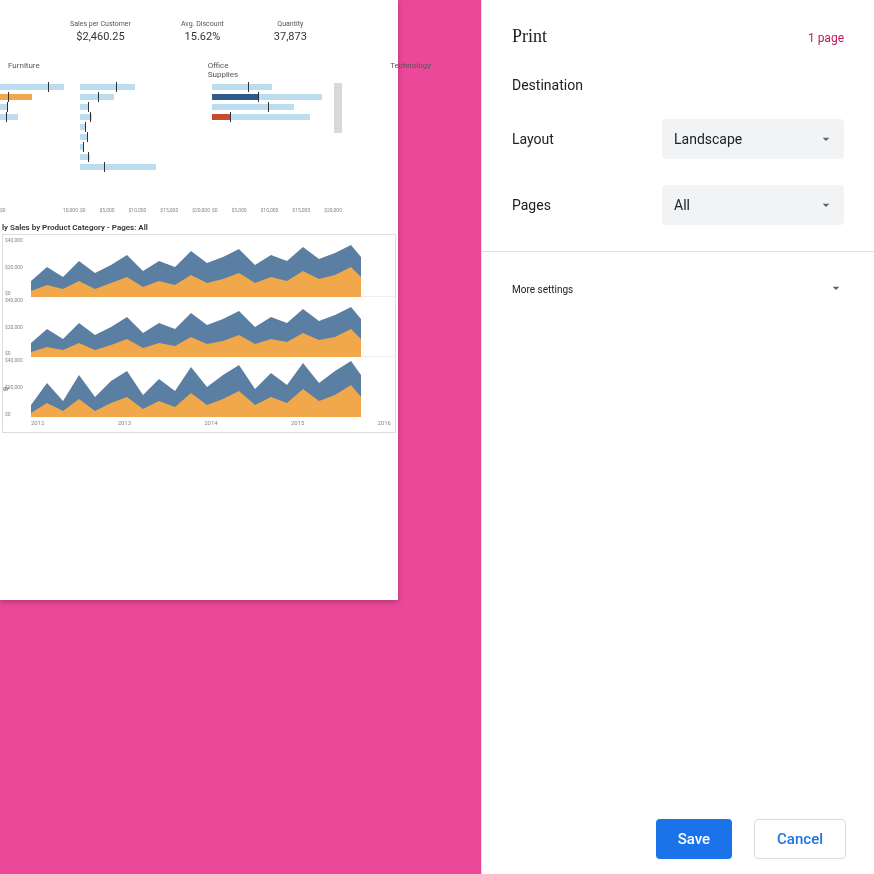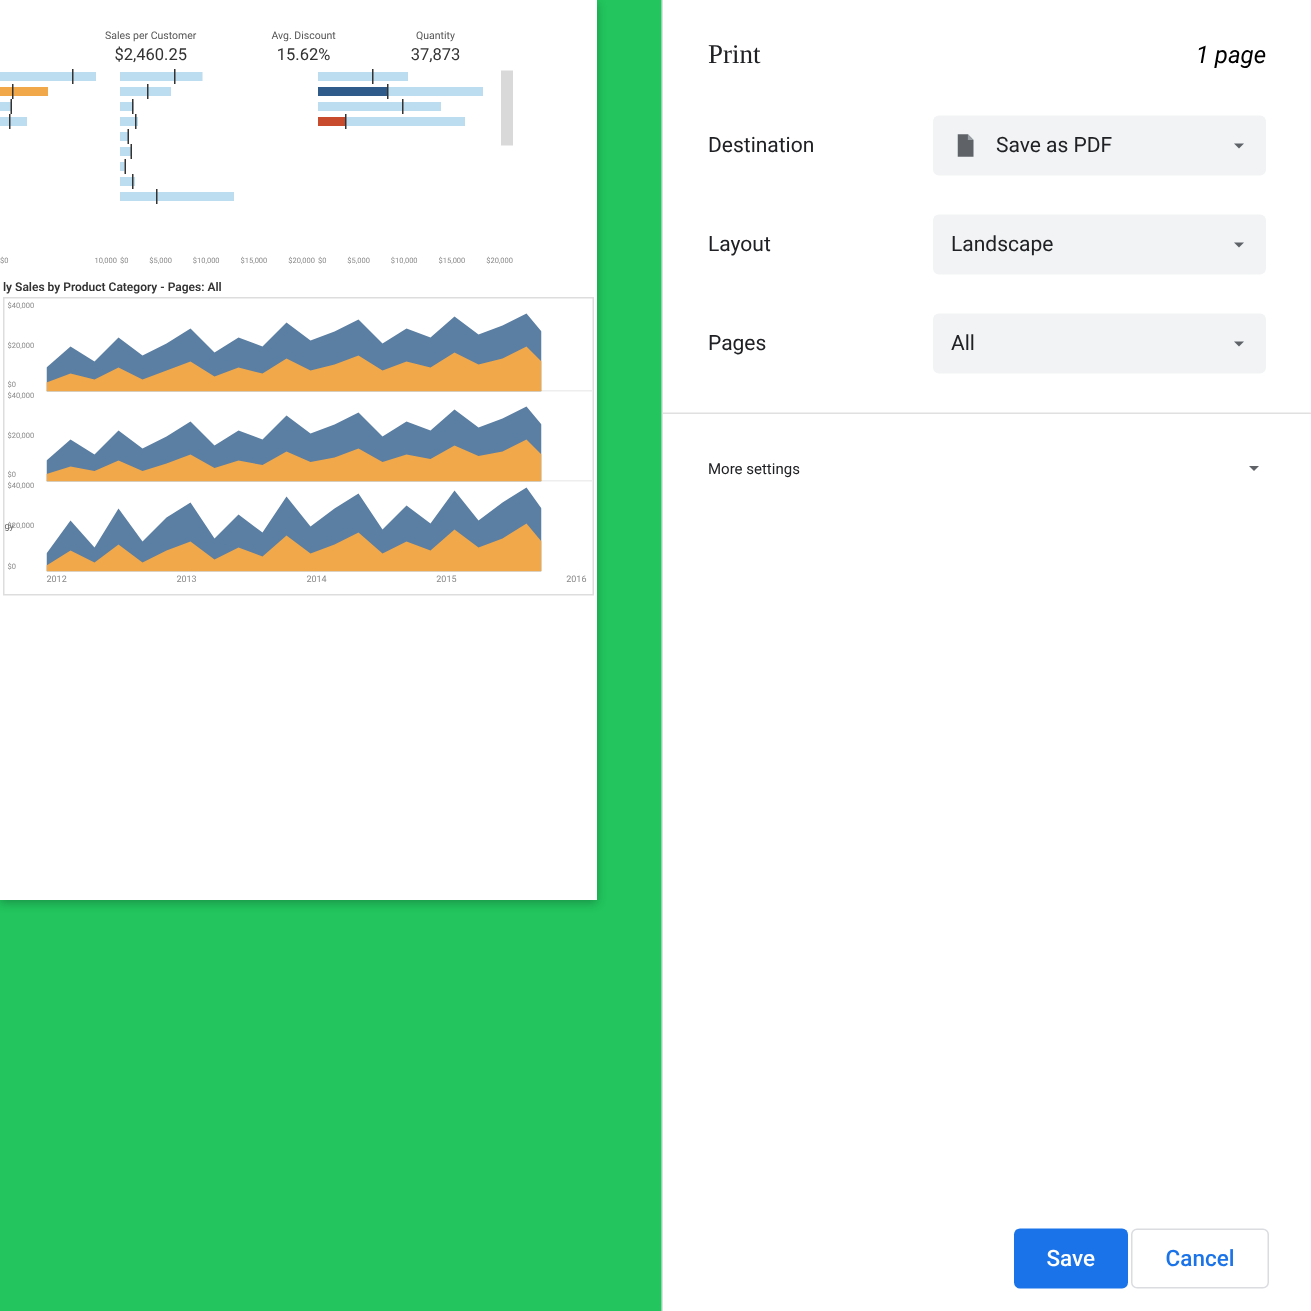--- a/index.html
+++ b/index.html
@@ -1,18 +1,18 @@
 <!DOCTYPE html>
 <html><head>
 <meta charset="utf-8">
 <style>
   * { box-sizing: border-box; margin: 0; padding: 0; font-family: "Segoe UI", Roboto, Arial, sans-serif; }
   body { width: 874px; height: 874px; display: flex; background: #fff; overflow: hidden; }
   
-  .preview-wrap { width: 441px; height: 874px; background: #22c55e; position: relative; }
+  .preview-wrap { width: 481px; height: 874px; background: #ec4899; position: relative; }
   .page { position: absolute; left: 0; top: 0; width: 398px; height: 600px; background: #fff; box-shadow: 0 2px 6px rgba(0,0,0,.25); }
   .page-inner { padding: 20px 0 0 0; }
   .metrics { display: flex; justify-content: flex-start; gap: 50px; padding-left: 70px; }
   .metric { text-align: center; }
   .metric .mlabel { font-size: 7px; color: #555; }
   .metric .mvalue { font-size: 11px; color: #333; margin-top: 2px; }
   .cat-head { display: flex; justify-content: flex-start; gap: 90px; padding-left: 8px; margin-top: 18px; font-size: 8px; color: #555; }
   .cat-head span:nth-child(1){ margin-left: 0; }
   .cat-head span:nth-child(2){ margin-left: 78px; }
   .cat-head span:nth-child(3){ margin-left: 62px; }
@@ -29,31 +29,31 @@
   .ts-row { height: 60px; position: relative; border-bottom: 1px solid #eee; }
   .ts-row svg { position:absolute; left:0; top:0; }
   .ts-y { position:absolute; left:-26px; top:0; height:100%; display:flex; flex-direction:column; justify-content:space-between; font-size:5px; color:#888;}
   .ts-xaxis { display:flex; justify-content:space-between; font-size:6px; color:#888; padding:2px 4px 4px 0;}
   .rowlabel { position:absolute; left:-28px; top:50%; transform: translateY(-50%); font-size:6px; color:#666;}
   
   .panel { flex: 1; display: flex; flex-direction: column; border-left: 1px solid #e0e0e0; }
   .panel-body { flex:1; padding: 26px 30px 0 30px; overflow:auto; }
   .panel-head { display:flex; justify-content:space-between; align-items:baseline; margin-bottom: 30px; }
   .panel-head h1 { font-size: 18px; color:#202124; font-weight:400;font-family:Liberation Serif, serif; }
-  .panel-head .count { font-size: 16px; color:#000000;font-style:italic; }
+  .panel-head .count { font-size: 12px; color:#be185d; }
   .field { display:flex; align-items:center; margin-bottom: 26px; }
   .field .flabel { width: 150px; font-size: 14px; color:#202124; }
   .select { flex:1; height: 40px; background:#f1f3f4; border-radius:4px; display:flex; align-items:center; padding:0 12px; position:relative; cursor:pointer; color:#202124; font-size:14px;}
   .select .sel-icon { width:18px; height:18px; margin-right:12px; fill:#5f6368;}
   .select .chev { position:absolute; right:10px; top:12px; }
   .chev svg { width:16px; height:16px; fill:#5f6368;}
   .divider { height:1px; background:#e0e0e0; margin: 6px -30px 24px -30px;}
   .more { display:flex; justify-content:space-between; align-items:center; cursor:pointer; padding:4px 0;}
   .more span { font-size:10px; color:#202124;}
-  .footer { height:70px; display:flex; justify-content:flex-end; align-items:center; gap:2px; padding:0 28px;}
+  .footer { height:70px; display:flex; justify-content:flex-end; align-items:center; gap:22px; padding:0 28px;}
   .btn { height:40px; padding:0 22px; border-radius:4px; font-size:15px; font-weight:500; cursor:pointer; display:flex; align-items:center;}
   .btn.primary { background:#1a73e8; color:#fff; }
   .btn.secondary { background:#fff; color:#1a73e8; border:1px solid #dadce0;}
 </style>
 </head>
 <body>
 
 <div class="preview-wrap">
   <div class="page">
     <div class="page-inner">
@@ -66,20 +66,25 @@
         <div class="metric">
           <div class="mlabel">Avg. Discount</div>
           <div class="mvalue">15.62%</div>
         </div>
         <div class="metric">
           <div class="mlabel">Quantity</div>
           <div class="mvalue">37,873</div>
         </div>
       </div>
 
+      <div class="cat-head">
+        <span>Furniture</span>
+        <span>Office Supplies</span>
+        <span>Technology</span>
+      </div>
 
       <div class="barzone">
 
         <div class="barcol" style="width:80px">
           <div class="row-bar">
               <div class="bg" style="width:64px"></div>
               <div class="tick" style="left:48px"></div>
             </div>
           <div class="row-bar">
               <div class="bg" style="width:32px;background:#f0a84a"></div>
@@ -225,30 +230,20 @@
 
 <div class="panel">
   <div class="panel-body">
     <div class="panel-head">
       <h1>Print</h1>
       <span class="count">1 page</span>
     </div>
 
     <div class="field">
       <div class="flabel">Destination</div>
-      <div class="select">
-        <svg class="sel-icon" viewBox="0 0 24 24">
-            <path d="M6 2h9l5 5v15H6z" fill="#5f6368"></path>
-            <path d="M15 2v5h5" fill="#9aa0a6"></path>
-          </svg>
-        <span>Save as PDF</span>
-        <span class="chev"><svg viewBox="0 0 24 24">
-              <path d="M7 10l5 5 5-5z"></path>
-            </svg></span>
-      </div>
     </div>
 
     <div class="field">
       <div class="flabel">Layout</div>
       <div class="select">
         <span>Landscape</span>
         <span class="chev"><svg viewBox="0 0 24 24">
               <path d="M7 10l5 5 5-5z"></path>
             </svg></span>
       </div>

